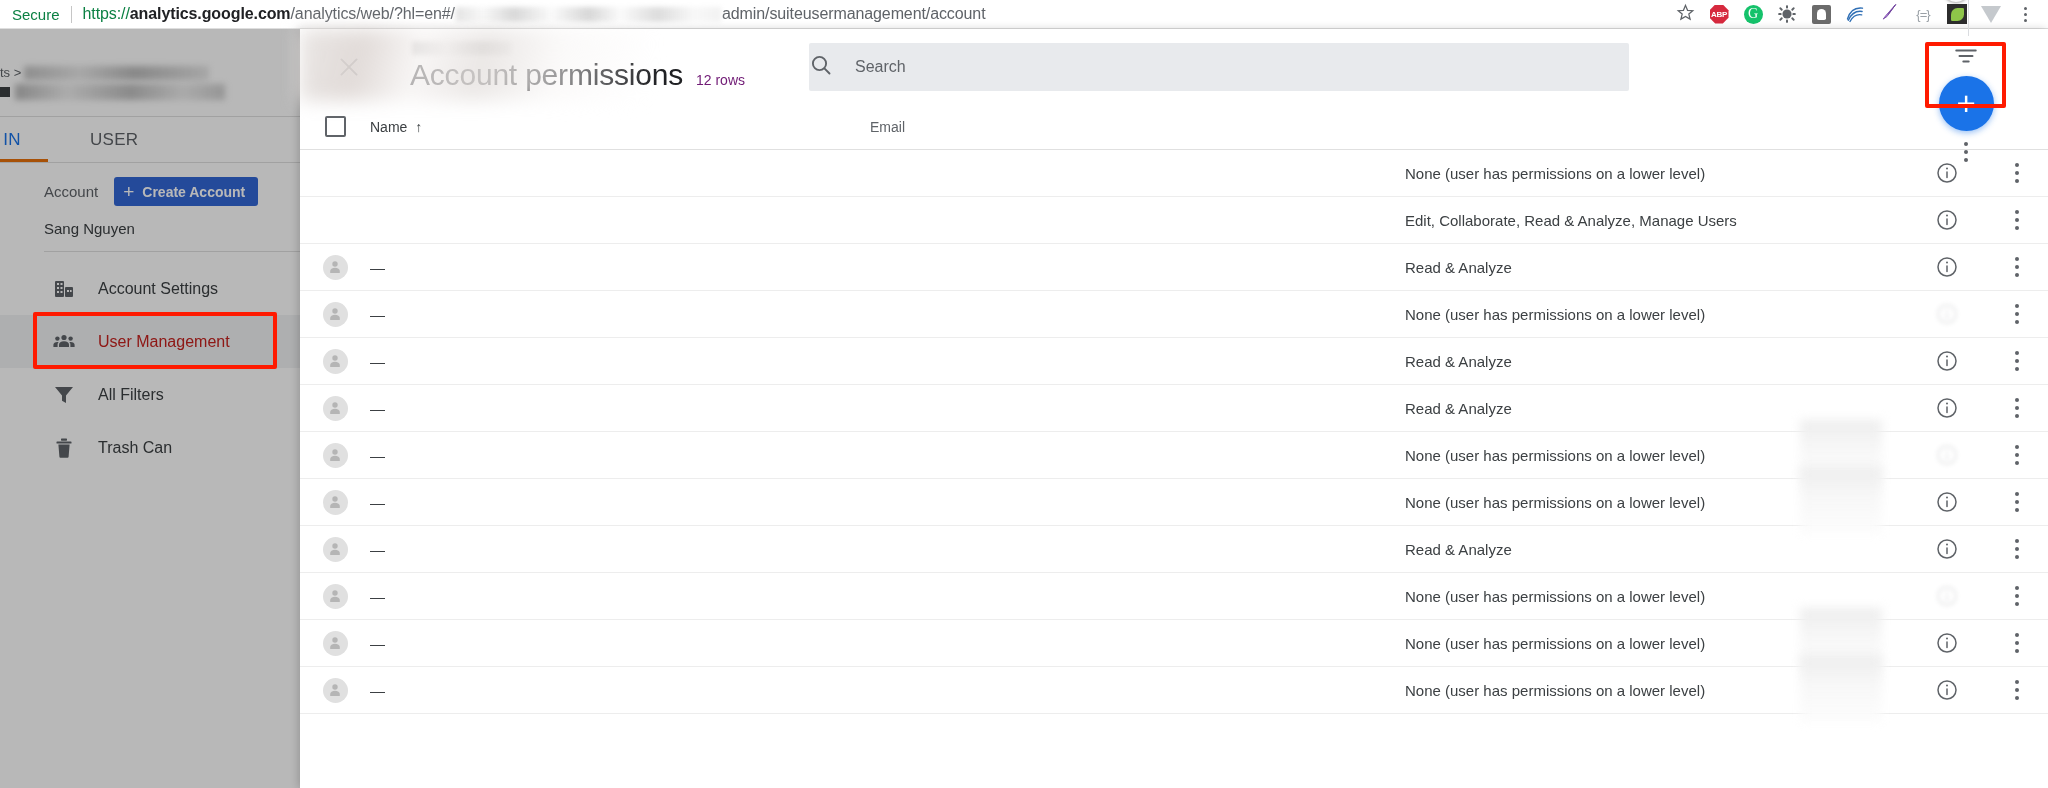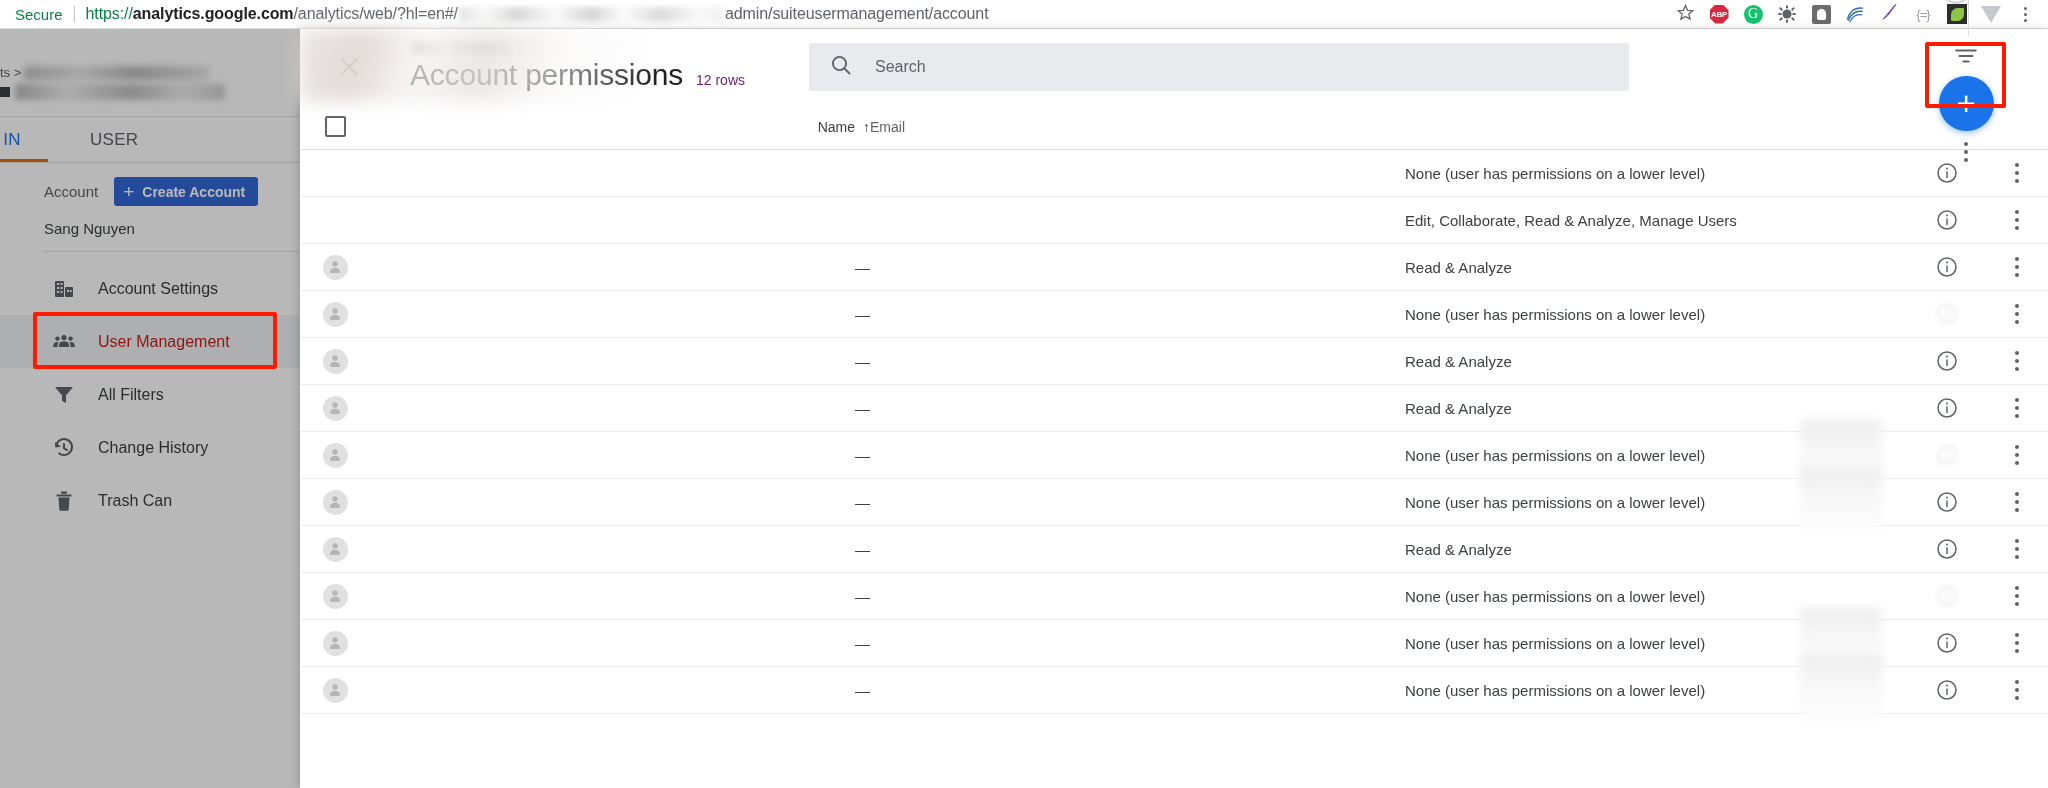--- a/index.html
+++ b/index.html
@@ -15,22 +15,22 @@
   
   #browser-bar {
     position: absolute; left: 0; top: 0;
     width: 2048px; height: 29px;
     background: #ffffff;
     display: flex; align-items: center;
     border-bottom: 1px solid #dedede;
   }
   .omnibox {
     flex: 1; display: flex; align-items: center;
-    height: 29px; padding-left: 4px;
-    font-size: 16px; white-space: nowrap; overflow: hidden; margin-left: 9px;
+    height: 29px; padding-left: 10px;
+    font-size: 16px; white-space: nowrap; overflow: hidden;
   }
   .secure-label { color: #0b8043; font-size: 15px; margin-left: 2px; }
   .omni-divider { width: 1px; height: 17px; background: #c6c6c6; margin: 0 11px; }
   .url-wrap { display: flex; align-items: center; font-size: 16px; letter-spacing: -0.1px; }
   .url-scheme { color: #0b8043; }
   .url-host { color: #202124; font-weight: bold; }
   .url-path { color: #5f6368; }
   .url-redact {
     display: inline-block; width: 265px; height: 15px;
     margin: 0 1px;
@@ -158,21 +158,21 @@
   .title-redact {
     width: 100px; height: 13px; margin-bottom: 3px; margin-left: 2px;
     background: linear-gradient(90deg, rgba(180,180,180,.75), rgba(225,225,225,.4) 35%, rgba(175,175,175,.75) 70%, rgba(220,220,220,.45));
     filter: blur(2.8px);
   }
   .title-row { display:flex; align-items: baseline; gap: 13px; }
   .panel-title { font-size: 30px; color: #202124; font-weight: normal; letter-spacing: -0.2px; }
   .rowcount { font-size: 14px; color: #701a75; }
   .search-box {
     margin-left: 64px; width: 820px; height: 48px; background: #e8eaed;
-    border-radius: 2px; display:flex; align-items:center; padding-left: 20px; gap: 22px;
+    border-radius: 2px; display:flex; align-items:center; gap: 22px;
   }
   .search-ph { font-size: 16px; color: #5f6368; }
   .hdr-right { margin-left: auto; display:flex; align-items:center; gap: 0px; padding-right: 4px; flex-direction: column; }
   .expand-label { font-size: 16px; color: #3c4043; margin-right: 16px; }
   .toggle {
     width: 46px; height: 22px; border-radius: 11px; background: #9aa0a6; position: relative; flex:none;
   }
   .toggle .knob {
     position:absolute; left: 0px; top: -2px; width: 26px; height: 26px; border-radius:50%;
     background:#fafafa; box-shadow: 0 1px 3px rgba(0,0,0,.35);
@@ -193,21 +193,21 @@
   .hdr-kebab { width: 42px; height: 42px; display:flex; flex-direction:column; align-items:center; justify-content:center; gap:4px; }
   .hdr-kebab i { width: 4px; height: 4px; border-radius:50%; background:#5f6368; }
 
   
   .table-head {
     height: 46px; display:flex; align-items:center;
     border-bottom: 1px solid #e0e0e0;
   }
   .col-check { width: 70px; display:flex; justify-content:center; flex:none; }
   .checkbox-outline { width: 21px; height: 21px; border: 2px solid #5f6368; border-radius: 2px; }
-  .col-name { width: 500px; flex:none; display:flex; align-items:center; gap:8px; font-size: 14px; color:#3c4043;justify-content:flex-end; }
+  .col-name { width: 500px; flex:none; display:flex; align-items:center; gap:8px; font-size: 14px; color:#3c4043; }
   .col-email { width: 535px; flex:none; font-size: 14px; color:#5f6368; }
   .col-perm { flex:1; font-size: 14px; color:#5f6368; }
   .col-info { width: 78px; flex:none; display:flex; justify-content:center; }
   .col-menu { width: 62px; flex:none; display:flex; justify-content:center; }
   .sort-arrow { font-size: 14px; color: #3c4043; }
 
   .trow {
     height: 47px; display:flex; align-items:center;
     border-bottom: 1px solid #ededed; position: relative;
   }
@@ -386,30 +386,20 @@
 
     <div class="nav-item">
       <span class="nav-icon">
         <svg viewBox="0 0 24 24" fill="currentColor">
             <path d="M3 4h18l-7 8.5V20l-4-2.2v-5.3z"></path>
           </svg>
       </span>
       <span>All Filters</span>
     </div>
 
-    <div class="nav-item">
-      <span class="nav-icon">
-        <svg viewBox="0 0 24 24" fill="none" stroke="currentColor" stroke-width="2">
-            <path d="M4 11a8 8 0 1 1 2.6 5.9"></path>
-            <polyline points="3,6 3.6,11.4 9,10.8" fill="currentColor" stroke="none"></polyline>
-            <path d="M12 8v4.3l3 1.8" stroke-linecap="round"></path>
-          </svg>
-      </span>
-      <span>Change History</span>
-    </div>
 
     <div class="nav-item">
       <span class="nav-icon">
         <svg viewBox="0 0 24 24" fill="currentColor">
             <rect x="9" y="2.5" width="6" height="2.2" rx="0.6"></rect>
             <rect x="4.5" y="5.4" width="15" height="2.2" rx="0.6"></rect>
             <path d="M6.4 8.6h11.2l-1 12.2a1 1 0 0 1-1 .9H8.4a1 1 0 0 1-1-.9z"></path>
           </svg>
       </span>
       <span>Trash Can</span>

